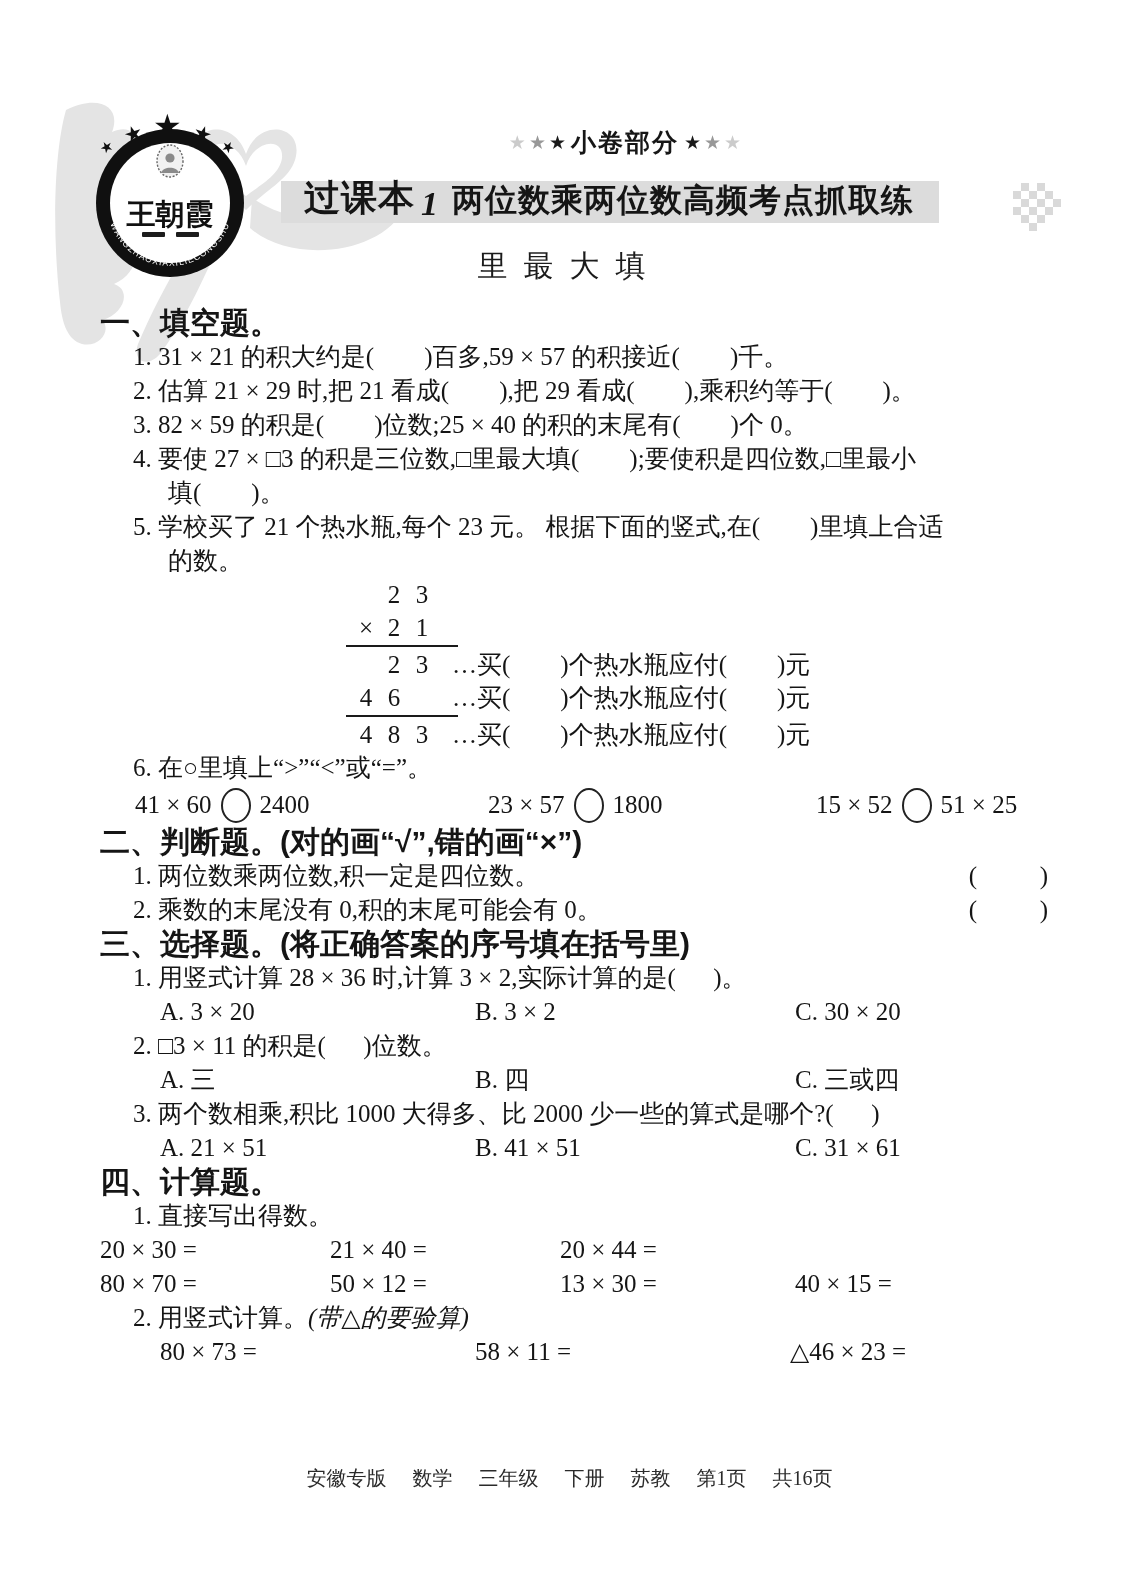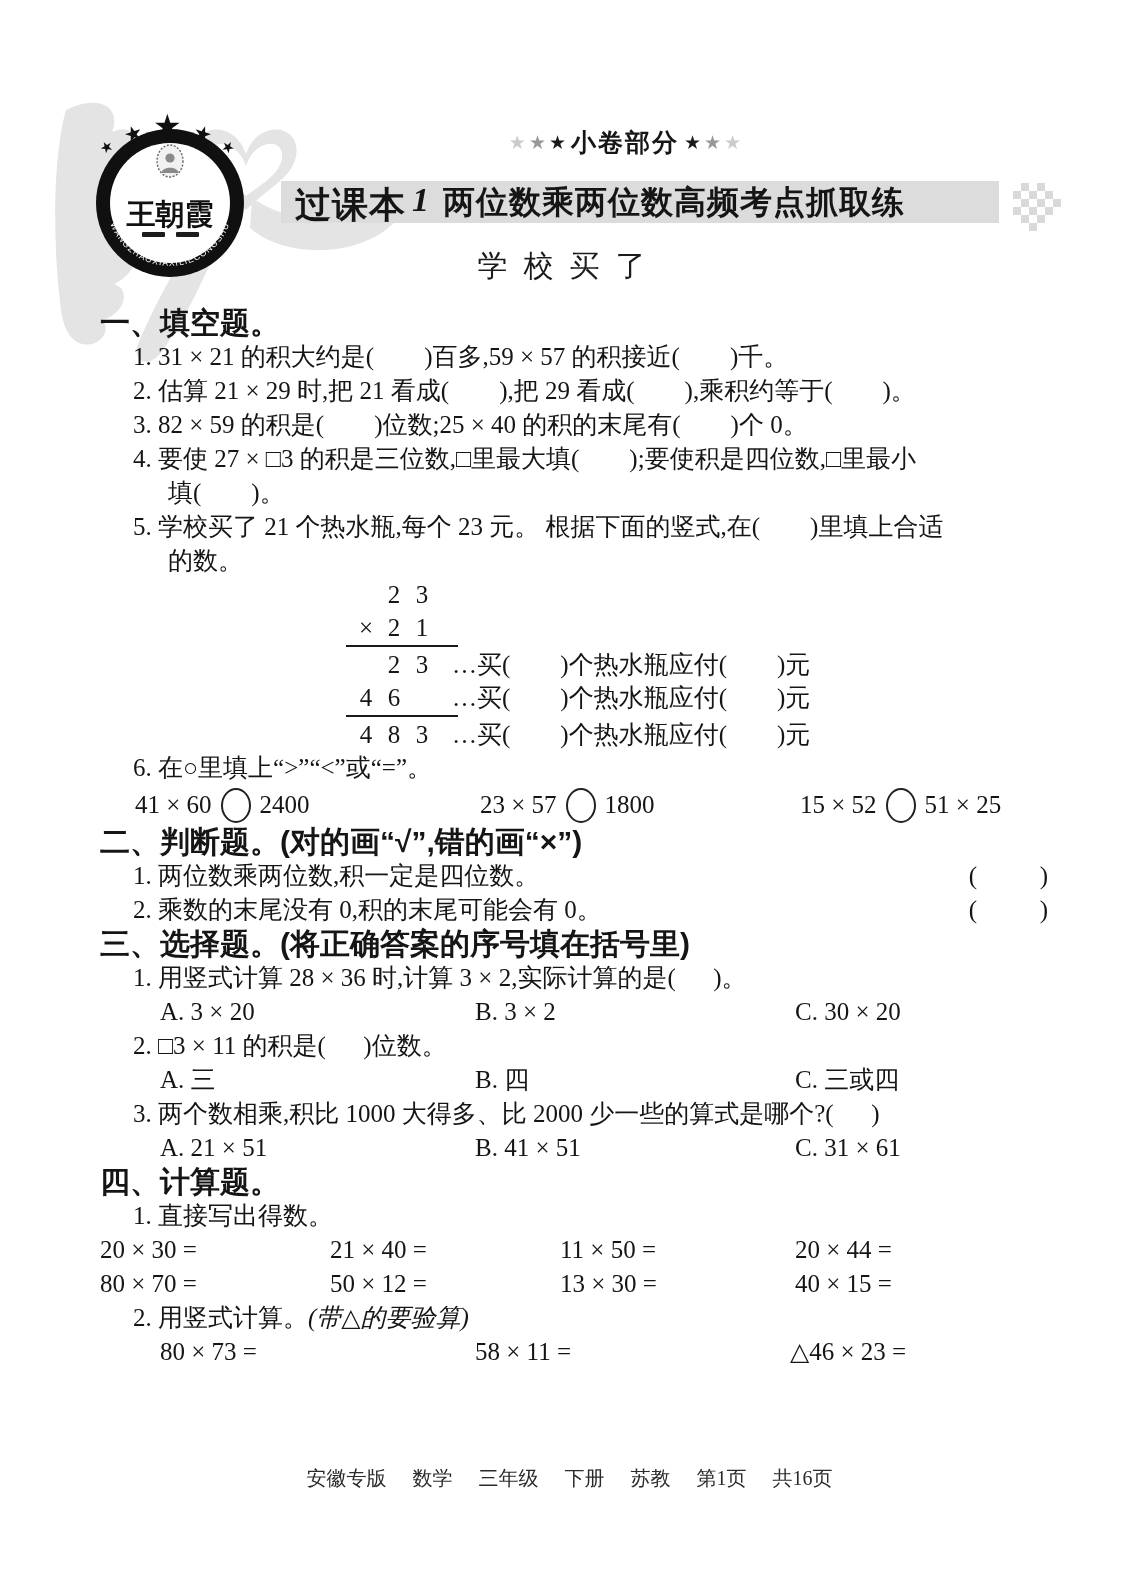--- a/index.html
+++ b/index.html
@@ -28,22 +28,22 @@
     display:flex;align-items:center;justify-content:center;gap:3px;
   }
   .part-row .st{font-size:19px;line-height:1;}
   .st-a{color:#cbcbcb;} .st-b{color:#989898;} .st-c{color:#1a1a1a;}
   .part-label{
     font-family:"Liberation Serif","DejaVu Serif",serif;font-weight:700;
     font-size:25px;letter-spacing:2px;color:#161616;margin:0 2px;
   }
 
   .banner{
-    position:absolute;left:281px;top:181px;width:718px;height:42px;z-index:3;
-    background:#dcdcdc;display:flex;align-items:flex-start;padding-left:14px;box-sizing:border-box;
+    position:absolute;left:281px;top:181px;width:658px;height:42px;z-index:3;
+    background:#dcdcdc;display:flex;align-items:flex-end;padding-left:23px;box-sizing:border-box;
   }
   .banner-prefix{
     font-family:"Liberation Serif","DejaVu Serif",serif;font-weight:900;
     font-size:36px;letter-spacing:1px;
   }
   .banner-num{
     font-family:"Liberation Serif","DejaVu Serif",serif;font-weight:900;font-style:italic;
     font-size:34px;margin:0 14px 0 6px;
   }
   .banner-title{
@@ -73,21 +73,21 @@
   .judge .jb{white-space:pre;}
 
   
   .vmul{margin-left:252px;}
   .vrow{display:flex;align-items:center;height:33px;}
   .vnum{display:flex;width:84px;flex:0 0 84px;}
   .vc{width:28px;text-align:center;}
   .vline{height:0;border-top:2px solid #1a1a1a;width:112px;margin:1px 0 1px -6px;}
   .vnote{margin-left:16px;white-space:pre;}
 
-  .cmp-row{margin-left:35px;display:grid;grid-template-columns:345px 320px 1fr;align-items:center;height:40px;}
+  .cmp-row{margin-left:35px;display:grid;grid-template-columns:345px 320px 1fr;align-items:center;height:40px;gap:8px;}
   .cmp-item{display:flex;align-items:center;white-space:pre;}
   .cmp-circle{
     display:inline-block;width:30px;height:35px;border:2px solid #222;border-radius:50%;
     margin:0 9px;box-sizing:border-box;
   }
 
   .opts{margin-left:60px;display:grid;grid-template-columns:315px 320px 1fr;line-height:34px;white-space:pre;}
   .mental{display:grid;grid-template-columns:230px 230px 235px 1fr;line-height:34px;white-space:pre;}
   .written{margin-left:60px;display:grid;grid-template-columns:315px 315px 1fr;line-height:34px;white-space:pre;}
   .kai{font-style:italic;}
@@ -167,21 +167,21 @@
         <rect x="40" y="16" width="8" height="8"></rect>
       <rect x="0" y="24" width="8" height="8"></rect>
         <rect x="16" y="24" width="8" height="8"></rect>
         <rect x="32" y="24" width="8" height="8"></rect>
       <rect x="8" y="32" width="8" height="8"></rect>
         <rect x="24" y="32" width="8" height="8"></rect>
       <rect x="16" y="40" width="8" height="8"></rect>
     </g>
   </svg>
 
-  <div class="subtitle">学校买了</div>
+  <div class="subtitle">里最大填</div>
 
   <div class="main">
 
     <div class="sec-title">一、填空题。</div>
     <div class="q">1. 31 × 21 的积大约是(        )百多,59 × 57 的积接近(        )千。</div>
     <div class="q">2. 估算 21 × 29 时,把 21 看成(        ),把 29 看成(        ),乘积约等于(        )。</div>
     <div class="q">3. 82 × 59 的积是(        )位数;25 × 40 的积的末尾有(        )个 0。</div>
     <div class="q">4. 要使 27 × □3 的积是三位数,□里最大填(        );要使积是四位数,□里最小
 填(        )。</div>
     <div class="q">5. 学校买了 21 个热水瓶,每个 23 元。 根据下面的竖式,在(        )里填上合适
@@ -277,21 +277,20 @@
       <span>A. 21 × 51</span>
       <span>B. 41 × 51</span>
       <span>C. 31 × 61</span>
     </div>
 
     <div class="sec-title">四、计算题。</div>
     <div class="q">1. 直接写出得数。</div>
     <div class="mental">
       <span>20 × 30 =</span>
       <span>21 × 40 =</span>
-      <span>11 × 50 =</span>
       <span>20 × 44 =</span>
     </div>
     <div class="mental">
       <span>80 × 70 =</span>
       <span>50 × 12 =</span>
       <span>13 × 30 =</span>
       <span>40 × 15 =</span>
     </div>
     <div class="q"><span>2. 用竖式计算。</span><span class="kai">(带△的要验算)</span></div>
     <div class="written">

